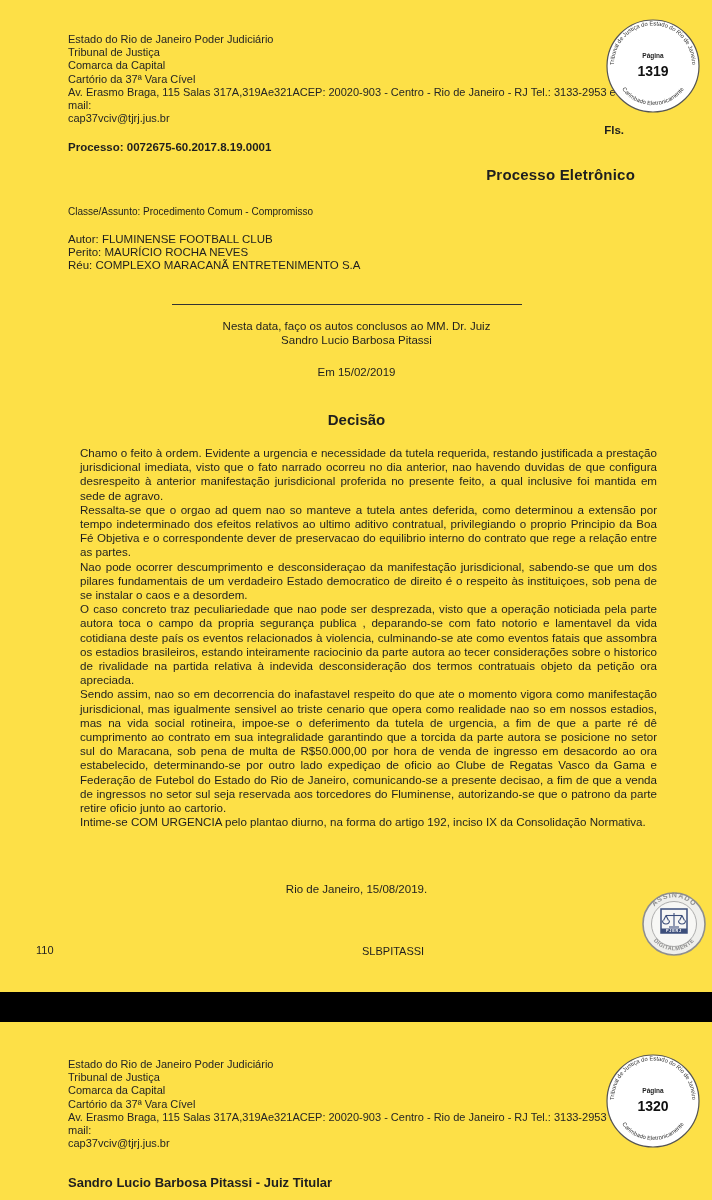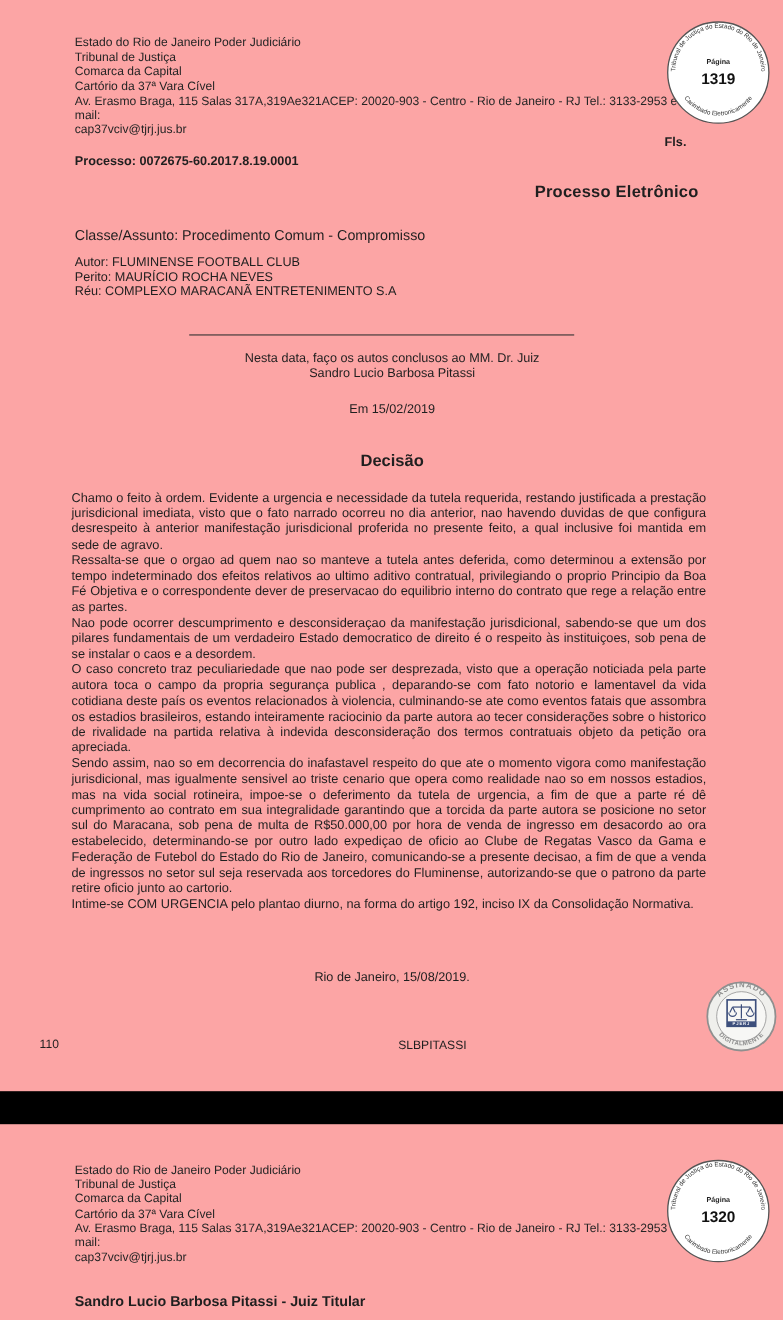--- a/index.html
+++ b/index.html
@@ -1,31 +1,31 @@
 <!DOCTYPE html>
 <html><head>
 <meta charset="utf-8">
 <style>
   html,body{margin:0;padding:0;background:#fff;}
   .page{
-    position:relative;width:712px;height:1200px;background:#fca5a5;overflow:hidden;
+    position:relative;width:712px;height:1200px;background:#fde047;overflow:hidden;
     font-family:"Liberation Sans",sans-serif;color:#1f1f1f;
   }
   .abs{position:absolute;}
   .court-header{left:68px;font-size:11px;line-height:13.2px;color:#252525;width:560px;}
   .fls{right:88px;top:124px;font-size:11.5px;font-weight:bold;margin-left:40px;}
   .processo{left:68px;top:141px;font-size:11.5px;font-weight:bold;}
   .doc-title{right:77px;top:166px;font-size:15px;font-weight:bold;letter-spacing:.2px;}
-  .classe{left:68px;top:206px;font-size:13px;text-align:center;}
+  .classe{left:68px;top:206px;font-size:10px;text-align:center;}
   .parties{left:68px;top:233px;font-size:11.5px;line-height:13.2px;}
   .divider{left:172px;top:304px;width:350px;height:0;border-top:1px solid #333;}
   .conclusos{left:68px;top:320px;width:577px;text-align:center;font-size:11.5px;line-height:13.5px;}
   .conclusos-date{left:68px;top:366px;width:577px;text-align:center;font-size:11.5px;}
   .decision-heading{left:68px;top:411px;width:577px;text-align:center;font-size:15px;font-weight:bold;}
-  .decision-body{left:65px;top:446px;width:577px;font-size:11.6px;line-height:14.2px;text-align:justify;}
+  .decision-body{left:80px;top:446px;width:577px;font-size:11.6px;line-height:14.2px;text-align:justify;}
   .decision-body p{margin:0;}
   .closing-date{left:68px;top:883px;width:577px;text-align:center;font-size:11.5px;}
   .footer-num{left:36px;top:944px;font-size:11px;}
   .footer-sig{left:362px;top:945px;font-size:11px;}
   .black-bar{left:0;top:992px;width:712px;height:30px;background:#000;}
   .court-header.p2{top:1058px;}
   .court-header.p1{top:33px;}
   .judge-line{left:68px;top:1175px;width:577px;text-align:left;font-size:13px;font-weight:bold;}
   .page-stamp{width:96px;height:96px;}
   .page-stamp.s1{left:605px;top:18px;}

